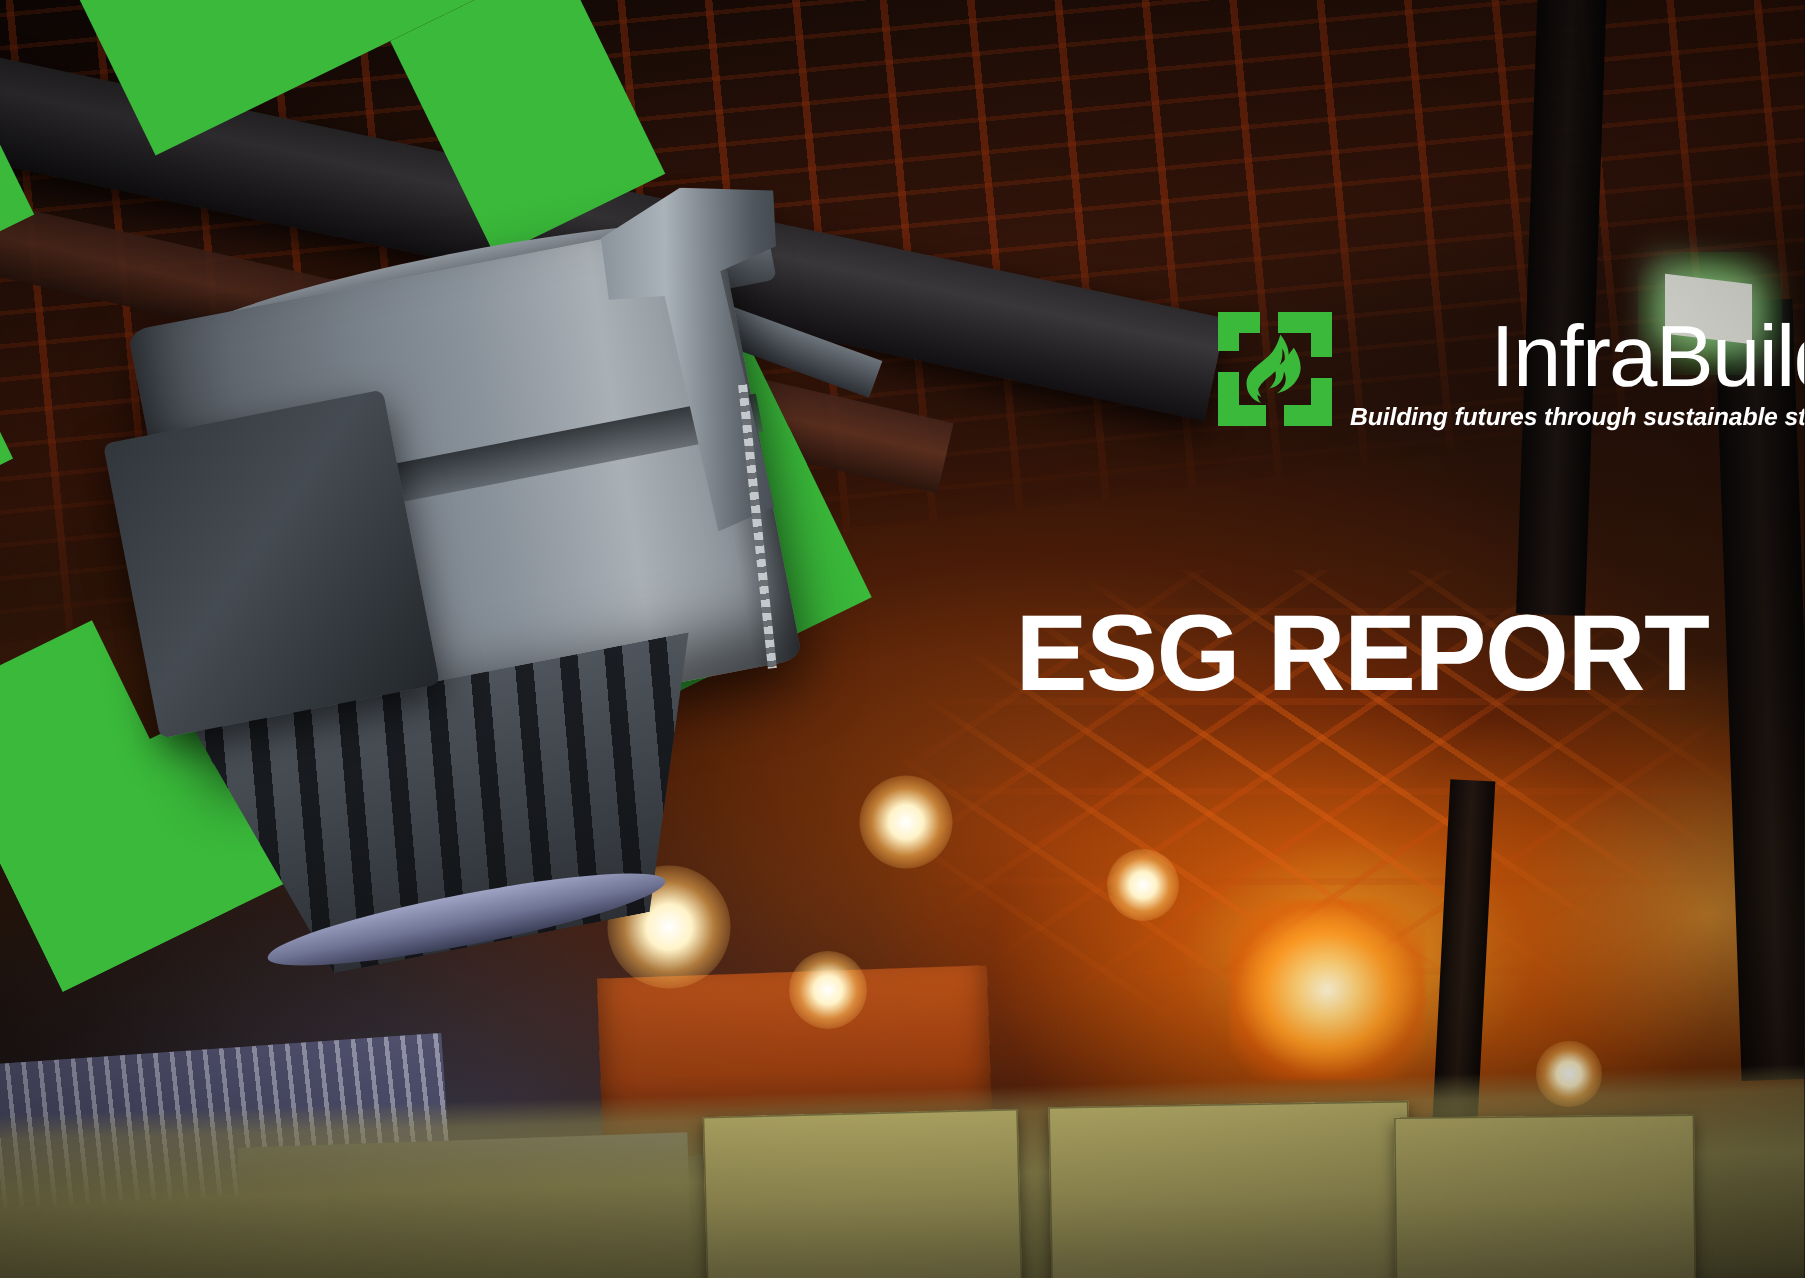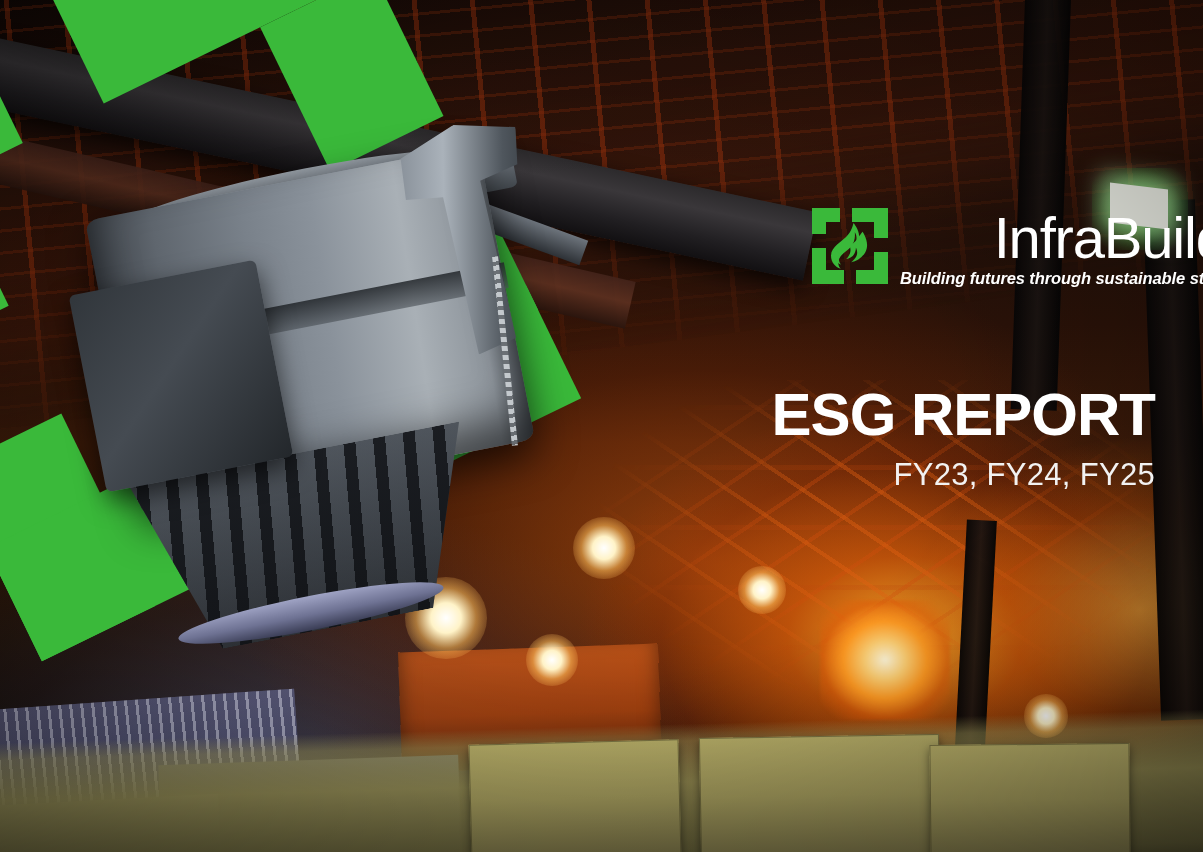--- a/index.html
+++ b/index.html
@@ -319,22 +319,22 @@
   }
 
   
   .title-block {
     position: absolute;
     right: 48px;
     top: 386px;
     text-align: right;
   }
   .title-main {
-    margin: 0;
-    font-size: 60px;
+    margin: 16px;
+    font-size: 72px;
     font-weight: 700;
     color: #ffffff;
     letter-spacing: -1px;
     line-height: 0.95;
     white-space: nowrap;
   }
   .title-sub {
     margin: 14px 0 0 0;
     font-size: 31px;
     font-weight: 400;
@@ -430,16 +430,15 @@
     <div class="logo-text">
       <div class="logo-word">
         <span class="w-bold">Infra</span><span class="w-light">Build</span>
       </div>
       <div class="logo-tag">Building futures through sustainable steel</div>
     </div>
   </div>
 
   <div class="title-block">
     <h1 class="title-main">ESG REPORT</h1>
-    <p class="title-sub">FY23, FY24, FY25</p>
   </div>
 
 </div>
 
 </body></html>

